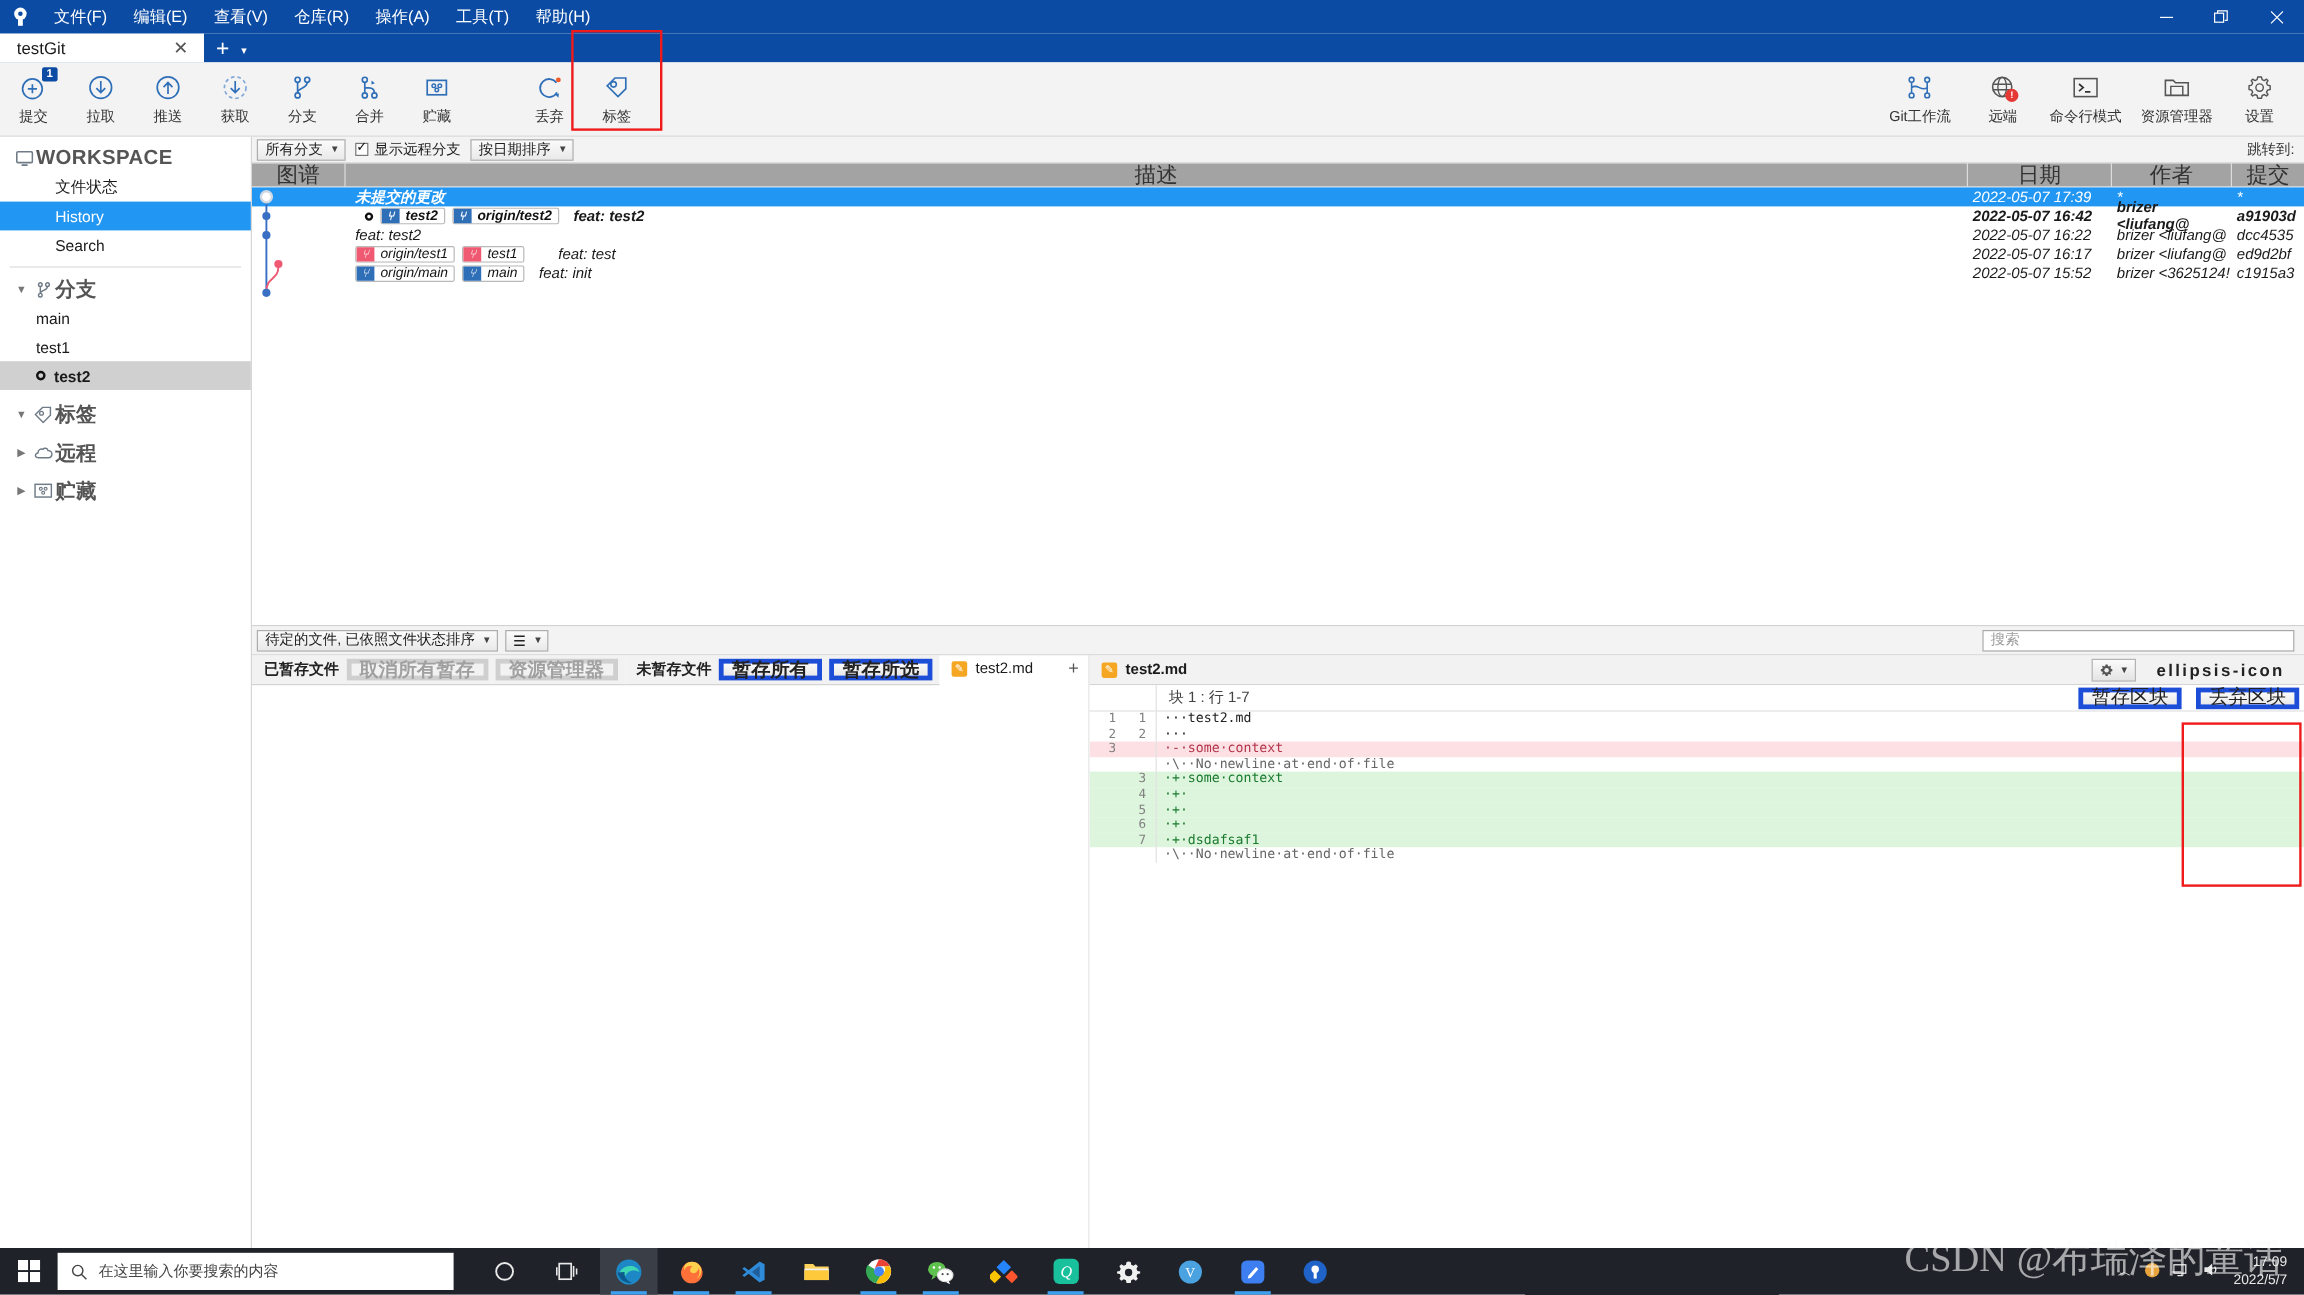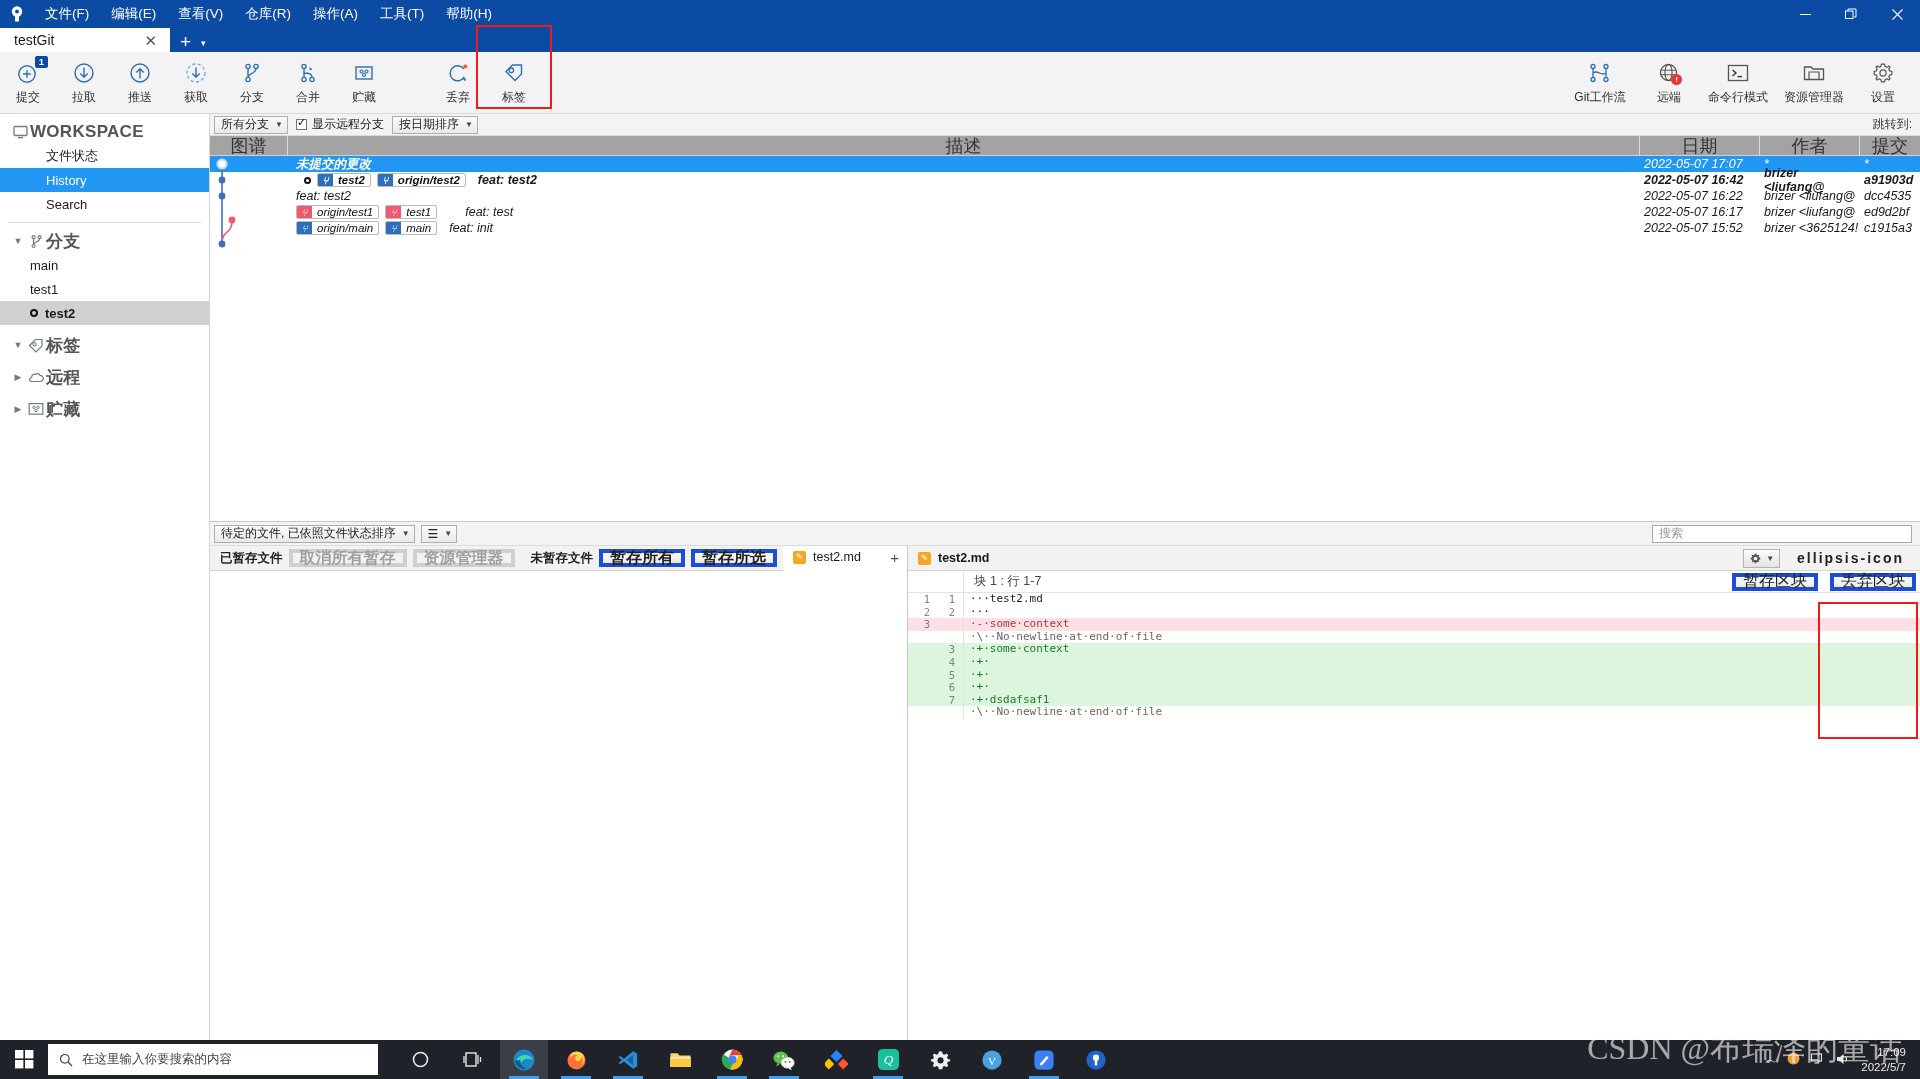--- a/index.html
+++ b/index.html
@@ -526,21 +526,21 @@
           <circle cx="12" cy="40" r="3.4" fill="#3a70c4"></circle>
           <circle cx="22" cy="64" r="3.4" fill="#ef5a72"></circle>
           <circle cx="12" cy="88" r="3.4" fill="#3a70c4"></circle>
         </svg>
 
         <div class="logrow sel">
           <div class="c-graph"></div>
           <div class="c-desc">
             <span style="font-weight:bold">未提交的更改</span>
           </div>
-          <div class="c-date">2022-05-07 17:07</div>
+          <div class="c-date">2022-05-07 17:39</div>
           <div class="c-auth">*</div>
           <div class="c-comm">*</div>
         </div>
 
         <div class="logrow bold">
           <div class="c-graph"></div>
           <div class="c-desc">
             <span class="node-o" style="margin-left:8px"></span>
             <span class="reftag">
               <span class="rt-ic">⑂</span>

